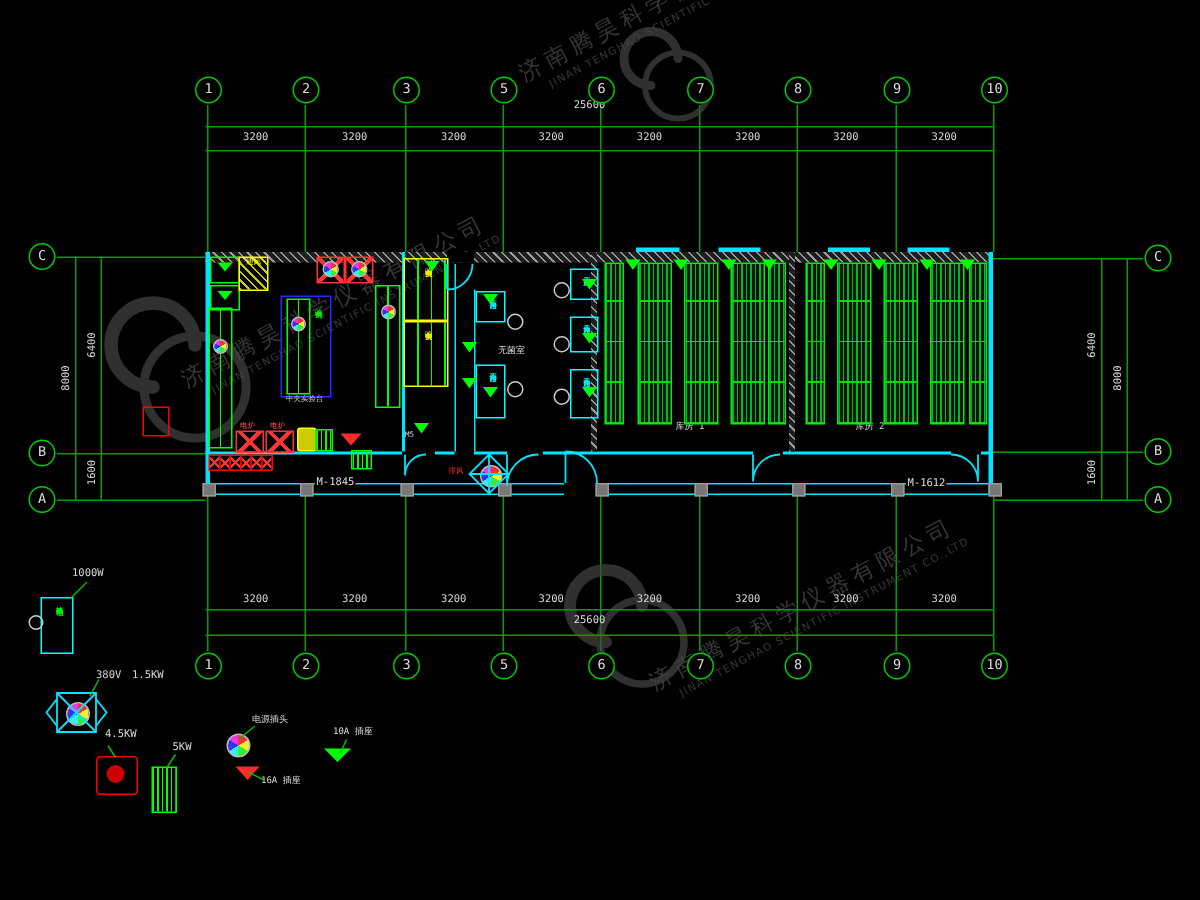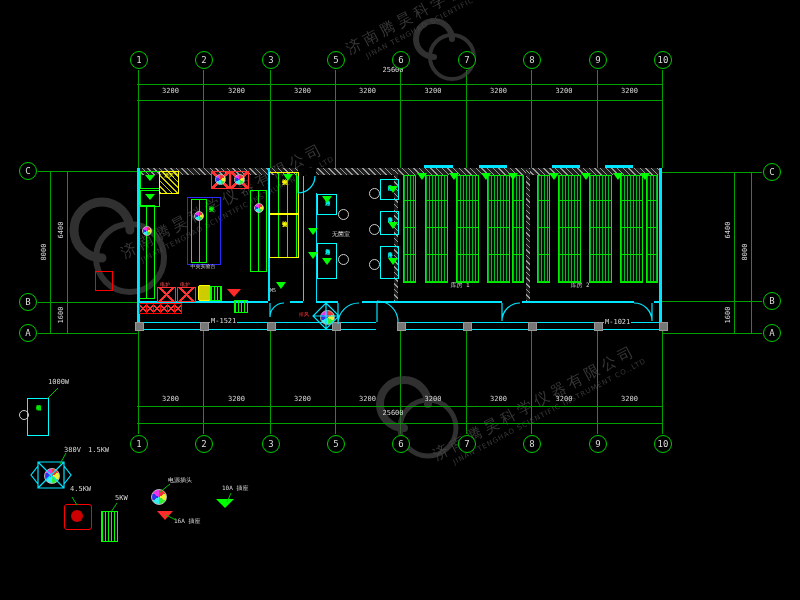--- a/index.html
+++ b/index.html
@@ -204,22 +204,22 @@
       </div>
     <div class="abs" style="left:380px;top:246px;width:17px;height:31px;border:1px solid #0ff;">
       <div class="vtext" style="color:#0ff;margin:1px auto;height:29px;">超净工作台</div>
       </div>
     <div class="abs micro" style="left:326px;top:231px;width:30px;font-size:6px;">无菌室</div>
 
     <div class="abs micro" style="left:266px;top:287px;width:14px;">M5</div>
     <div class="abs cc" style="left:320px;top:310px;width:13px;height:13px;"></div>
     <div class="abs micro" style="left:294px;top:311px;width:20px;color:#f33;">排风</div>
     <div class="abs gstripe" style="left:234px;top:300px;width:12px;height:11px;border:1px solid #0f0;"></div>
-    <div class="abs micro" style="left:210px;top:318px;font-size:7px;background:#000;padding:0 1px;">M-1521</div>
-    <div class="abs micro" style="left:604px;top:319px;font-size:7px;background:#000;padding:0 1px;">M-1021</div>
+    <div class="abs micro" style="left:210px;top:318px;font-size:7px;background:#000;padding:0 1px;">M-1845</div>
+    <div class="abs micro" style="left:604px;top:319px;font-size:7px;background:#000;padding:0 1px;">M-1612</div>
 
     <div class="abs micro" style="left:440px;top:282px;width:40px;font-size:6px;">库房 1</div>
     <div class="abs micro" style="left:560px;top:282px;width:40px;font-size:6px;">库房 2</div>
 
     <div class="abs" style="left:27px;top:398px;width:20px;height:36px;border:1px solid #0ff;">
       <div class="vtext" style="color:#0f0;margin:2px auto;height:32px;">电热恒温箱</div>
       </div>
     <div class="abs" style="left:19px;top:410px;width:8px;height:8px;border:1px solid #ccc;border-radius:50%;"></div>
     <div class="abs dim" style="left:48px;top:378px;">1000W</div>
 

